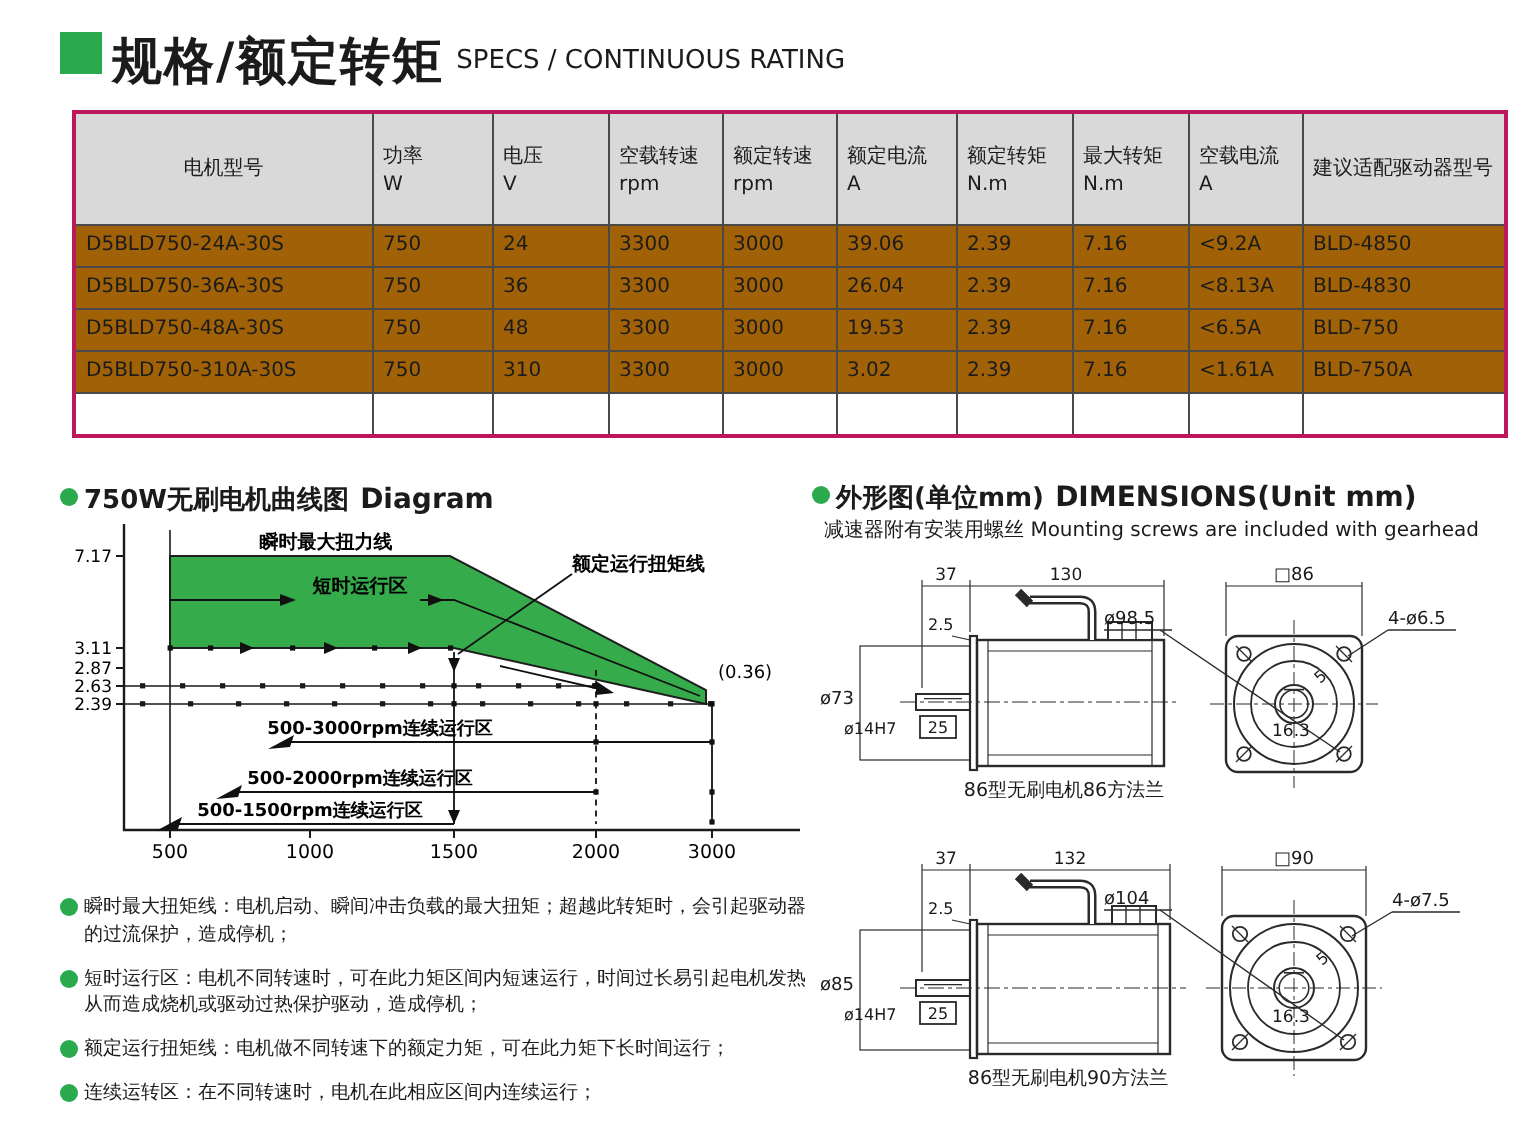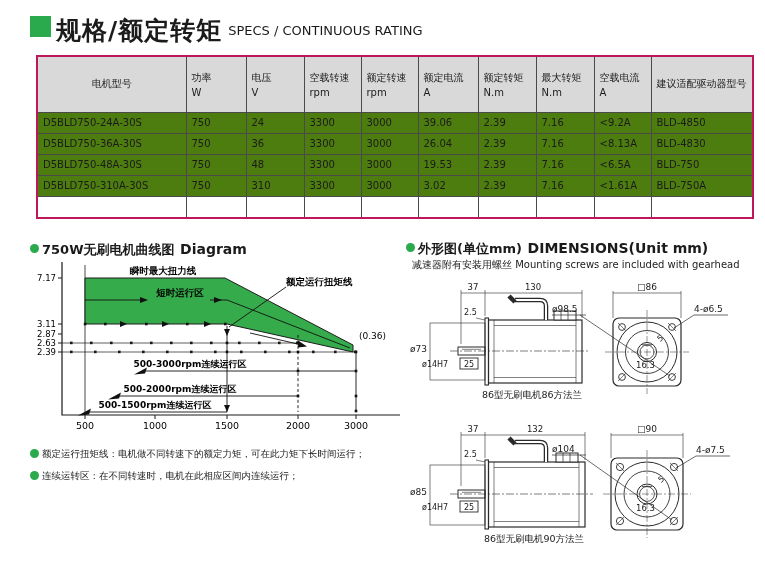--- a/index.html
+++ b/index.html
@@ -11,21 +11,21 @@
   
   .green-square{display:inline-block;width:21px;height:21px;background:#2aa94d;margin-right:5px;vertical-align:-2px}
   .title-cn{font-size:25px;font-weight:bold;letter-spacing:1px;vertical-align:middle}
   .title-en{font-size:13px;font-weight:normal;margin-left:6px;vertical-align:middle}
 
   
   .spec-table{position:absolute;left:36px;top:55px;border-collapse:collapse;table-layout:fixed;border:2px solid #be185d}
   .spec-table td{border:1px solid #4a4a4a;font-size:10px;padding:1px 5px;white-space:nowrap;overflow:hidden;vertical-align:middle}
   .spec-table .hrow td{background:#d9d9d9;height:56px}
   .spec-table .hrow .c0,.spec-table .hrow .c9{text-align:center}
-  .spec-table .drow td{height:21px;background:#4d7c0f}
+  .spec-table .drow td{height:21px;background:#a16207}
   .spec-table .erow td{height:22px;background:#fff}
   .hl2{display:block;margin-top:2px}
 
   
   .sec-title{font-weight:bold;white-space:nowrap}
   .gdot{display:inline-block;width:9px;height:9px;border-radius:50%;background:#2aa94d;margin-right:3px;vertical-align:1px}
   .cn-b{font-size:13px;font-weight:bold}
   .en-b{font-size:14px;font-weight:bold}
   .sub-line{font-size:10px;white-space:nowrap}
 
@@ -442,19 +442,27 @@
       <line x1="234" y1="66.4" x2="244" y2="66.4" stroke-width="0.8"></line>
     </g>
     <text x="253" y="63" font-size="8" fill="#1a1a1a" transform="rotate(-40 253 63)">5</text>
     <text x="228" y="91" font-size="8.5" fill="#1a1a1a">16.3</text>
   </g>
 </svg>
 
 <div class="notes">
   <div class="note">
     <span class="gdot"></span>
+    <span class="note-text">瞬时最大扭矩线：电机启动、瞬间冲击负载的最大扭矩；超越此转矩时，会引起驱动器的过流保护，造成停机；</span>
+  </div>
+  <div class="note">
+    <span class="gdot"></span>
+    <span class="note-text">短时运行区：电机不同转速时，可在此力矩区间内短速运行，时间过长易引起电机发热从而造成烧机或驱动过热保护驱动，造成停机；</span>
+  </div>
+  <div class="note">
+    <span class="gdot"></span>
     <span class="note-text">额定运行扭矩线：电机做不同转速下的额定力矩，可在此力矩下长时间运行；</span>
   </div>
   <div class="note">
     <span class="gdot"></span>
     <span class="note-text">连续运转区：在不同转速时，电机在此相应区间内连续运行；</span>
   </div>
 </div>
 
 </body></html>

